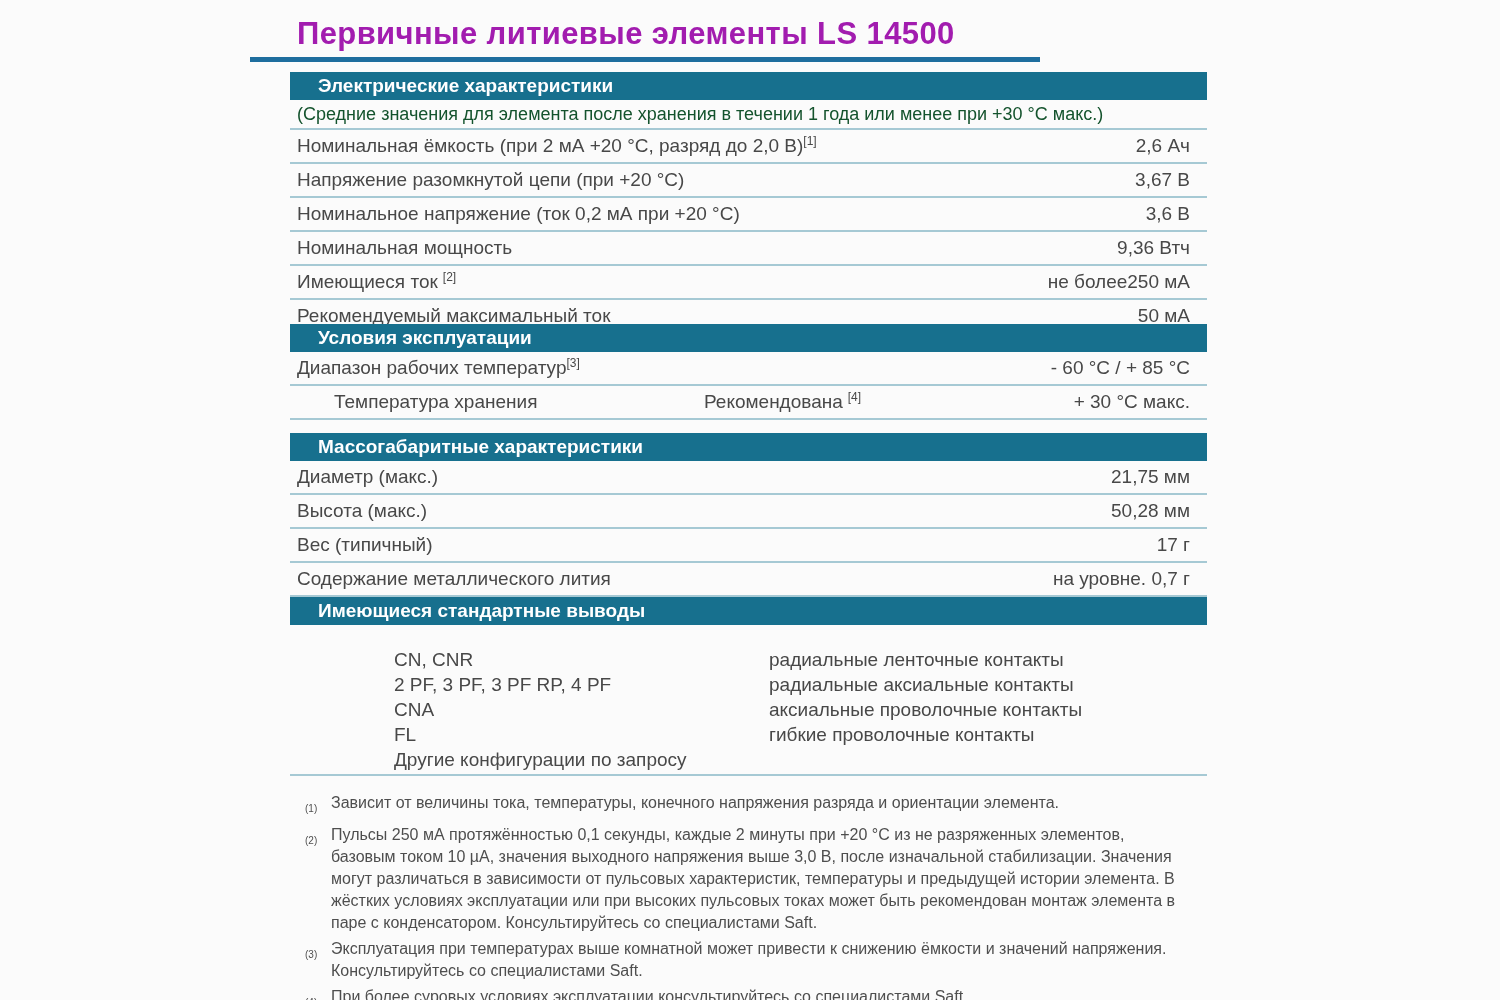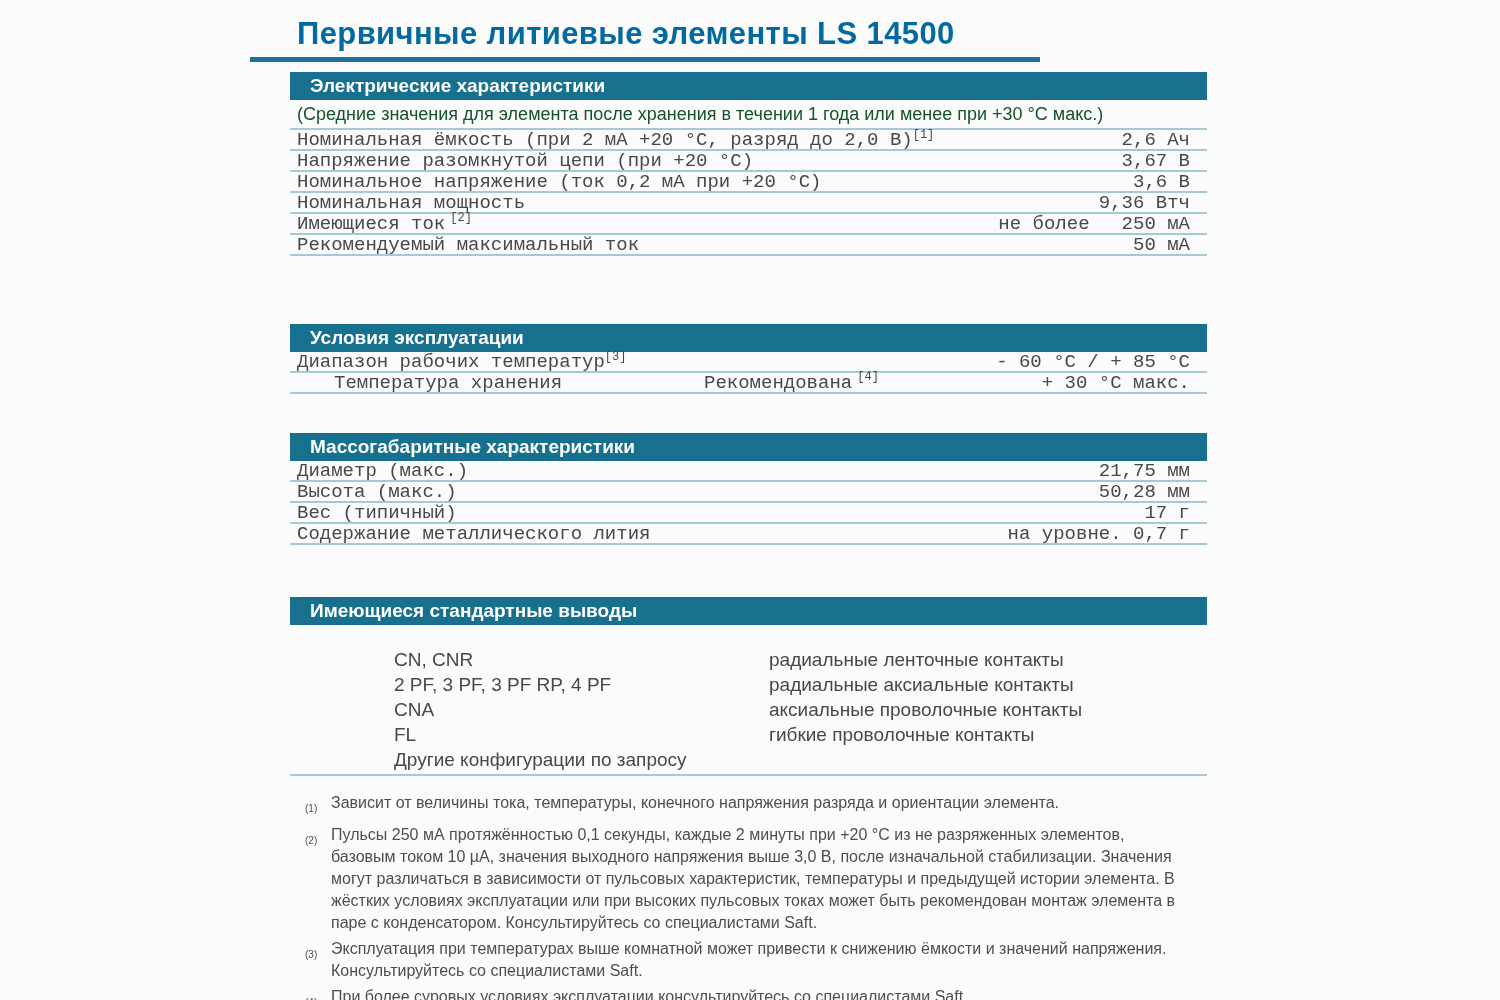--- a/index.html
+++ b/index.html
@@ -1,30 +1,30 @@
 <!DOCTYPE html>
 <html><head>
 <meta charset="utf-8">
 <style>
   html,body{margin:0;padding:0;background:#fbfbfb;}
   .sheet{position:relative;width:1500px;height:1000px;background:#fbfbfb;overflow:hidden;
          font-family:"Liberation Sans",sans-serif;color:#484848;}
   .title{position:absolute;left:297px;top:16px;font-size:31px;font-weight:bold;
-         color:#0369a1;letter-spacing:.4px;white-space:nowrap;}
+         color:#a21caf;letter-spacing:.4px;white-space:nowrap;}
   .title-rule{position:absolute;left:250px;top:57px;width:790px;height:5px;background:#1e6e9e;}
   .tbl{position:absolute;left:290px;width:917px;}
   #sec1{top:72px;} #sec2{top:324px;} #sec3{top:433px;} #sec4{top:597px;}
   .bar{height:28px;line-height:28px;background:#17708e;color:#ffffff;
-       font-size:19px;font-weight:bold;padding-left:20px;box-sizing:border-box;}
+       font-size:19px;font-weight:bold;padding-left:28px;box-sizing:border-box;}
   .note{height:30px;line-height:29px;color:#14532d;font-size:18px;
         padding-left:7px;box-sizing:border-box;border-bottom:2px solid #a6c9d4;}
-  .row{display:flex;align-items:center;height:21px;line-height:26px;font-size:19px;
-       padding:0 17px 0 7px;box-sizing:border-box;border-bottom:2px solid #a6c9d4;font-family:Liberation Mono, monospace;}
+  .row{display:flex;align-items:center;height:34px;line-height:26px;font-size:19px;
+       padding:0 17px 0 7px;box-sizing:border-box;border-bottom:2px solid #a6c9d4;}
   .row .lbl{flex:1;white-space:nowrap;}
-  .row .mid{white-space:nowrap;margin-right:32px;}
+  .row .mid{white-space:nowrap;}
   .row .val{white-space:nowrap;text-align:right;}
   .row3 .lbl{flex:0 0 370px;margin-left:37px;}
   .row3 .mid{flex:1;margin-right:0;}
   sup{font-size:12px;line-height:0;}
   .sp{margin-left:5px;}
   .terms{position:absolute;left:290px;top:647px;width:917px;font-size:19px;line-height:25px;}
   .trow{display:flex;}
   .trow .code{margin-left:104px;width:375px;white-space:nowrap;}
   .trow .desc{flex:1;white-space:nowrap;}
   .hr-light{position:absolute;left:290px;top:774px;width:917px;height:2px;background:#a6c9d4;}

